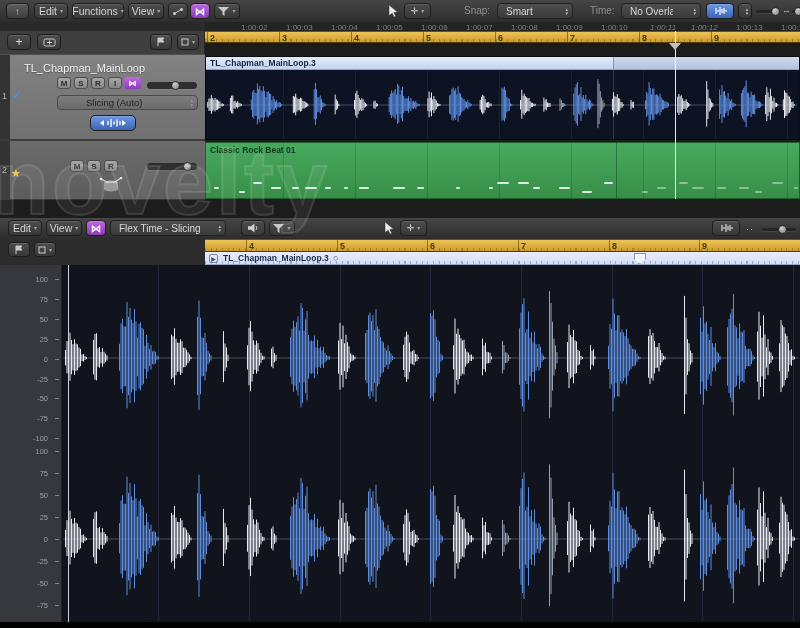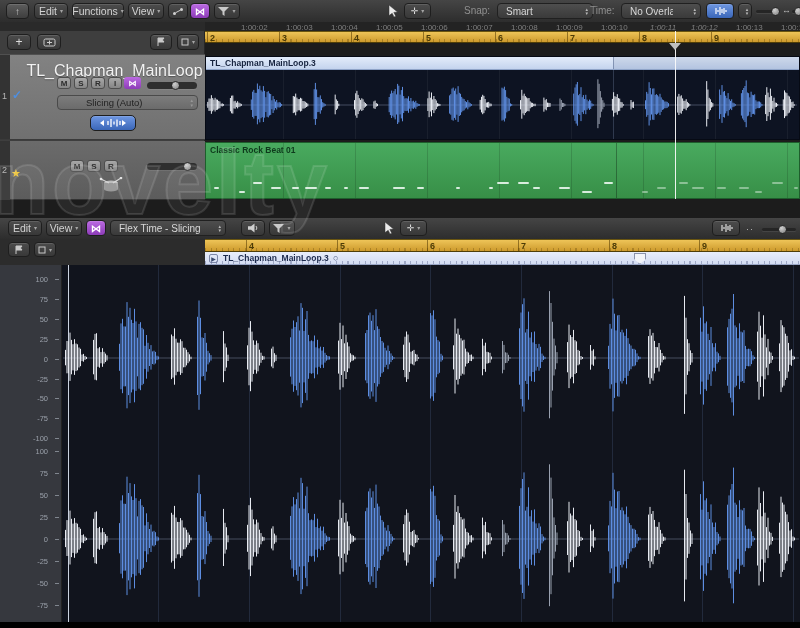--- a/index.html
+++ b/index.html
@@ -100,21 +100,21 @@
     <span class="icon abs" style="left:388px;top:4px;">
       <svg width="11" height="14">
           <path d="M1,1 L9.5,8 L5.8,8.4 L7.8,12.2 L6,13 L4.2,9.3 L1,11.6 Z" fill="#ececec" stroke="#333" stroke-width=".5"></path>
         </svg>
     </span>
     <div class="btn flat" style="left:404px;top:3px;width:27px;height:16px;">
       <span style="font-size:9px;color:#ddd;">✛</span>
       <span class="caret">▾</span>
     </div>
     <span class="lbl" style="left:464px;top:5px;">Snap:</span>
-    <div class="dd" style="left:497px;top:3px;width:96px;height:16px;">
+    <div class="dd" style="left:497px;top:3px;width:76px;height:16px;">
       <span class="ddtext">Smart</span>
       <span class="stepper">
           <span>▴</span>
           <span>▾</span>
         </span>
     </div>
     <span class="lbl" style="left:590px;top:5px;">Time:</span>
     <div class="dd" style="left:621px;top:3px;width:80px;height:16px;gap:16px;">
       <span class="ddtext">No Overlap</span>
       <span class="stepper">
@@ -206,21 +206,21 @@
           </svg>
       </span>
       <span class="caret">▾</span>
     </div>
 
     <div class="abs" style="left:0;top:23px;width:205px;height:86px;background:linear-gradient(#828282,#707070);border-top:1px solid #505050;border-bottom:1px solid #3a3a3a;box-sizing:border-box;">
       <div class="abs" style="left:0;top:0;width:10px;height:100%;background:#333;">
         <span class="abs" style="left:2px;top:36px;font-size:9px;color:#b5b5b5;">1</span>
       </div>
       <span class="abs" style="left:12px;top:33px;font-size:12px;color:#4f8fe0;font-weight:bold;">✓</span>
-      <div class="abs" style="left:24px;top:7px;width:181px;text-align:center;font-size:16px;color:#f2f2f2;text-shadow:0 1px 1px rgba(0,0,0,.35);">TL_Chapman_MainLoop</div>
+      <div class="abs" style="left:24px;top:7px;width:181px;text-align:left;font-size:11px;color:#f2f2f2;text-shadow:0 1px 1px rgba(0,0,0,.35);">TL_Chapman_MainLoop</div>
       <div class="abs" id="t1-btns" style="left:57px;top:22px;width:70px;height:12px;">
           <div class="chanbtn" style="left: 0px;">M</div>
           <div class="chanbtn" style="left: 17px;">S</div>
           <div class="chanbtn" style="left: 34px;">R</div>
           <div class="chanbtn" style="left: 51px;">I</div>
         </div>
       <div class="abs" style="left:124px;top:22px;width:17px;height:12px;border-radius:3px;background:linear-gradient(#bb6ae2,#8d3cb8);display:flex;align-items:center;justify-content:center;color:#fff;font-size:8px;font-weight:bold;">⋈</div>
       <div class="slider" style="left:147px;top:27px;width:50px;background:#2e2e2e;height:7px;border-radius:4px;">
         <div class="knob" style="left:24px;top:-1px;"></div>
       </div>

